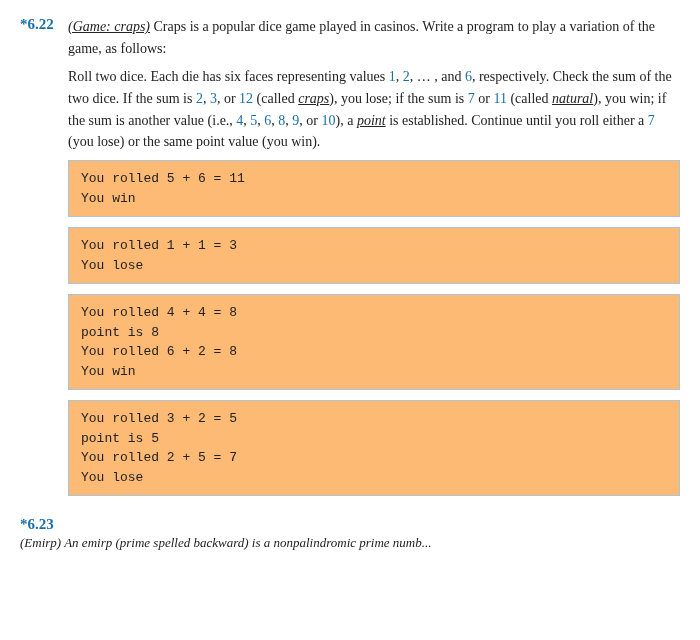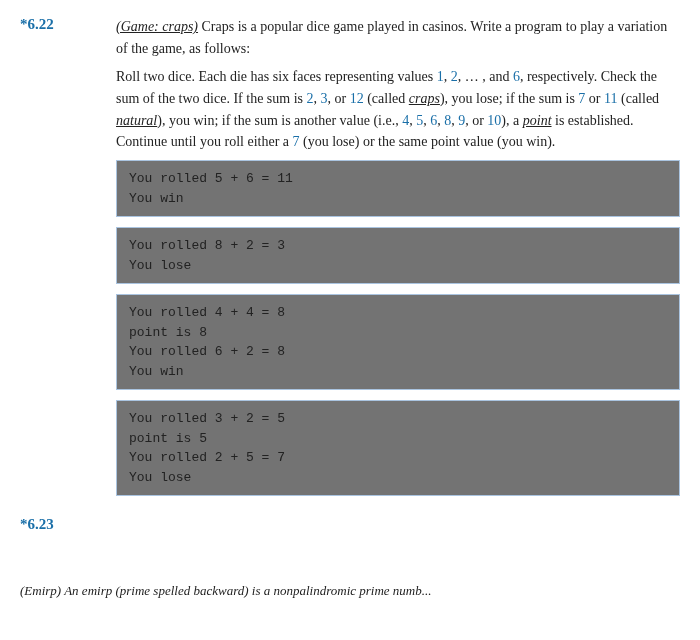--- a/index.html
+++ b/index.html
@@ -1,19 +1,18 @@
 <!DOCTYPE html>
 <html><head>
   <meta charset="utf-8">
   <style>
     * {
       margin: 0;
       padding: 0;
       box-sizing: border-box;
-      gap: 48px;
     }
 
     body {
       font-family: "Times New Roman", Times, serif;
       font-size: 14px;
       background: #ffffff;
       color: #222;
       width: 700px;
       min-height: 640px;
       padding: 16px 20px;
@@ -48,21 +47,21 @@
     }
 
     .italic {
       font-style: italic;
       text-decoration: underline;
     }
 
     .code-block {
       font-family: "Courier New", Courier, monospace;
       font-size: 13px;
-      background: #737373;
+      background: #fdba74;
       border: 1px solid #aac4e0;
       padding: 8px 12px;
       margin-bottom: 10px;
       white-space: pre;
       line-height: 1.5;
       color: #222;
     }
 
     .samples-area {
       margin-top: 6px;
@@ -98,21 +97,21 @@
     <p>
       <span><span class="italic">(Game: craps)</span> Craps is a popular dice game played in casinos. Write a program to play a variation of the game, as follows:</span>
     </p>
     <p>
       Roll two dice. Each die has six faces representing values <span class="colored">1</span>, <span class="colored">2</span>, … , and <span class="colored">6</span>, respectively. Check the sum of the two dice. If the sum is <span class="colored">2</span>, <span class="colored">3</span>, or <span class="colored">12</span> (called <span class="italic">craps</span>), you lose; if the sum is <span class="colored">7</span> or <span class="colored">11</span> (called <span class="italic">natural</span>), you win; if the sum is another value (i.e., <span class="colored">4</span>, <span class="colored">5</span>, <span class="colored">6</span>, <span class="colored">8</span>, <span class="colored">9</span>, or <span class="colored">10</span>), a <span class="italic">point</span> is established. Continue until you roll either a <span class="colored">7</span> (you lose) or the same point value (you win).
     </p>
 
     <div class="samples-area">
       <div class="code-block">You rolled 5 + 6 = 11
 You win</div>
-      <div class="code-block">You rolled 8 + 2 = 3
+      <div class="code-block">You rolled 1 + 1 = 3
 You lose</div>
       <div class="code-block">You rolled 4 + 4 = 8
 point is 8
 You rolled 6 + 2 = 8
 You win</div>
       <div class="code-block">You rolled 3 + 2 = 5
 point is 5
 You rolled 2 + 5 = 7
 You lose</div>
     </div>

